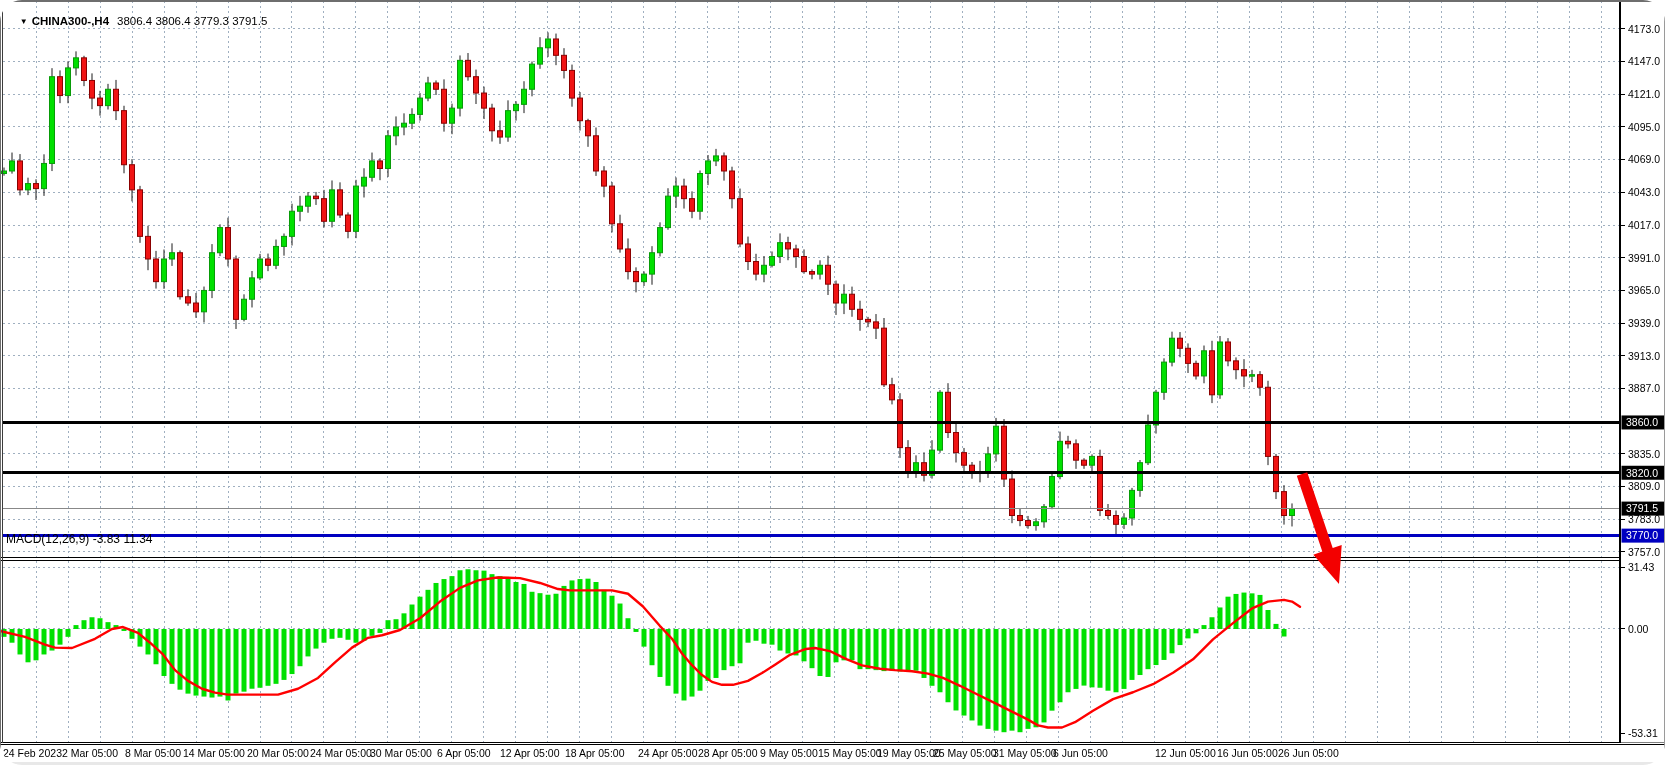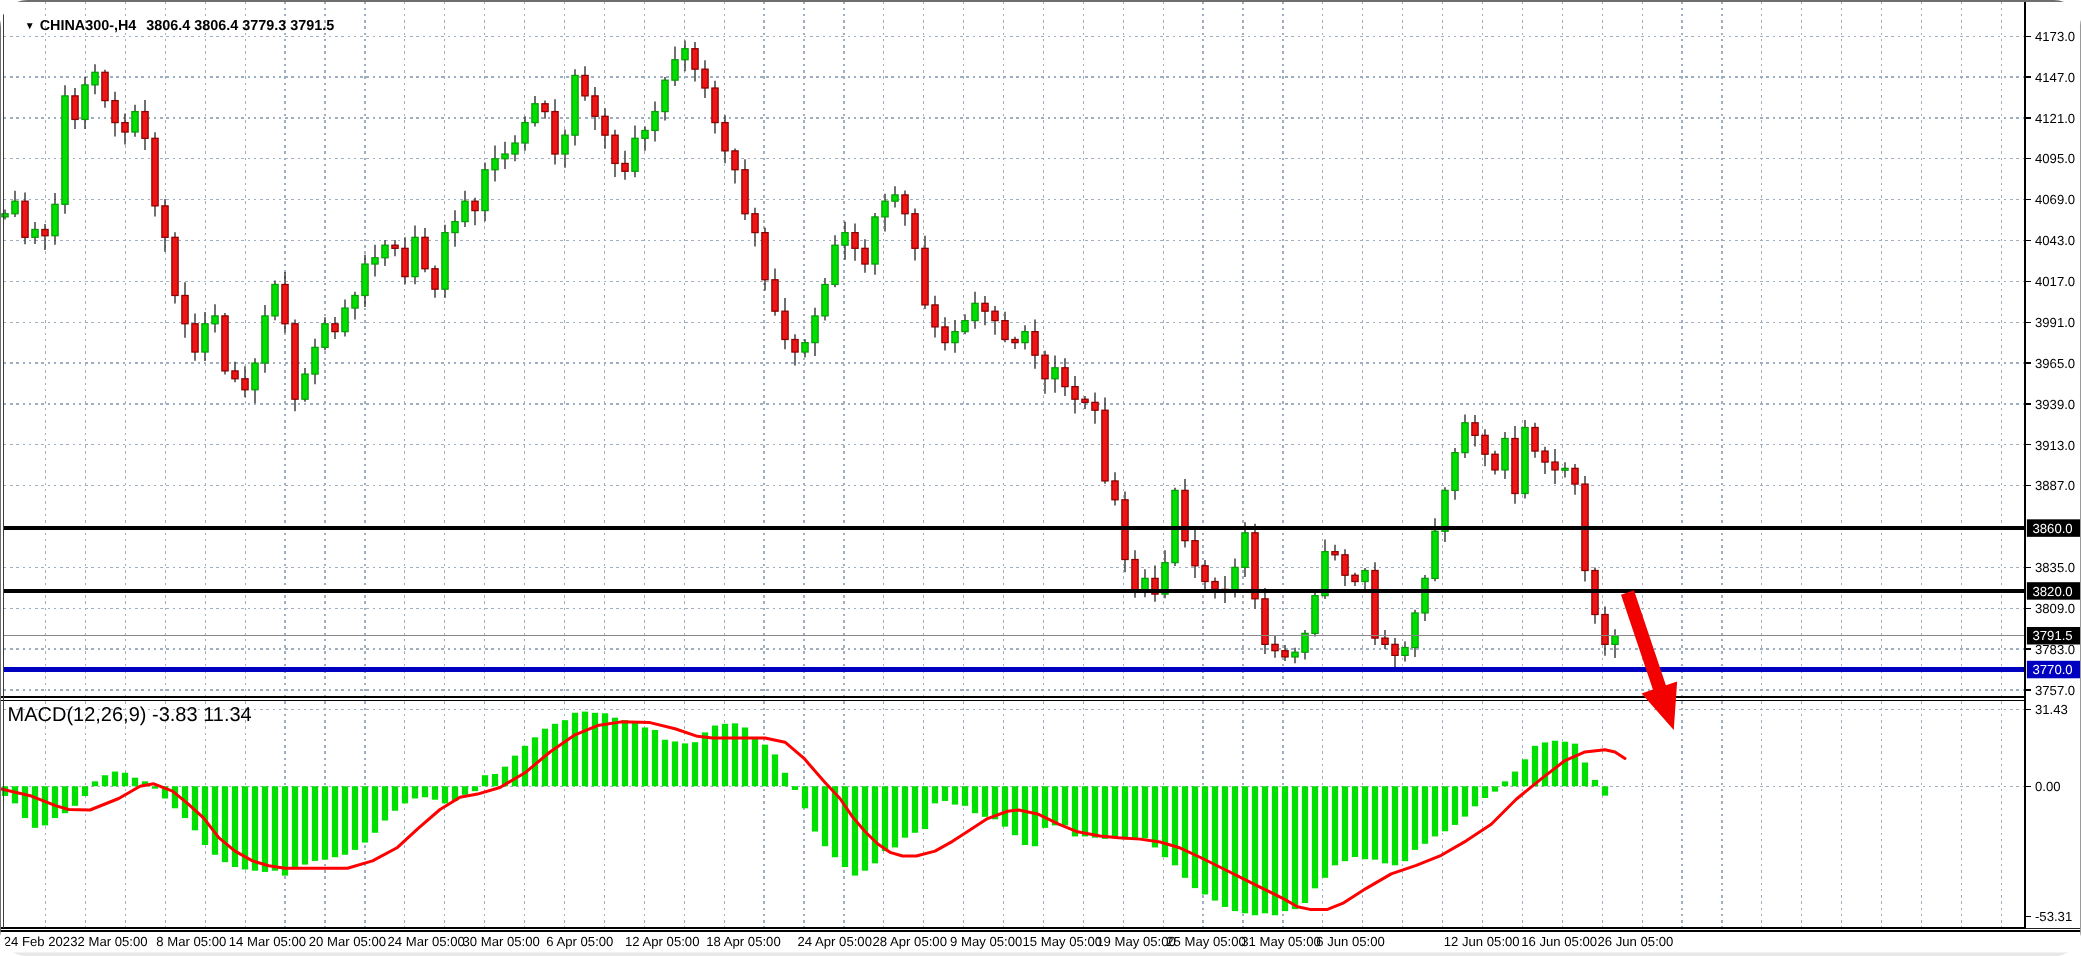--- a/index.html
+++ b/index.html
@@ -1,22 +1,22 @@
 <!DOCTYPE html>
 <html><head>
 <meta charset="utf-8">
 <style>
   html,body{margin:0;padding:0;background:#fff;}
   .screen{position:relative;width:1665px;height:765px;background:#fff;overflow:hidden;
           font-family:"Liberation Sans",sans-serif;border-radius:22px;}
   #chart-svg{position:absolute;left:0;top:0;}
   .title{position:absolute;left:7px;top:3px;font-size:11.5px;font-weight:bold;color:#000;white-space:pre;}
   .title .tri{font-size:8px;display:inline-block;transform:translateY(-1px);margin-right:4px;}
-  .title .ohlc{margin-left:8px;font-weight:bold;}
-  .macd-label{position:absolute;left:6px;top:564px;font-size:16px;color:#000;white-space:pre;}
+  .title .ohlc{margin-left:8px;font-weight:normal;}
+  .macd-label{position:absolute;left:6px;top:532px;font-size:12px;color:#000;white-space:pre;}
 </style>
 </head>
 <body>
 
 <div class="screen">
   <svg id="chart-svg" width="1665" height="765">
       <rect x="0" y="0" width="1665" height="765" fill="#ffffff"></rect>
       <g stroke="#9fafc0" stroke-width="1" stroke-dasharray="2,3" shape-rendering="crispEdges">
         <line x1="36.5" y1="1" x2="36.5" y2="742"></line>
         <line x1="68.43" y1="1" x2="68.43" y2="742"></line>

